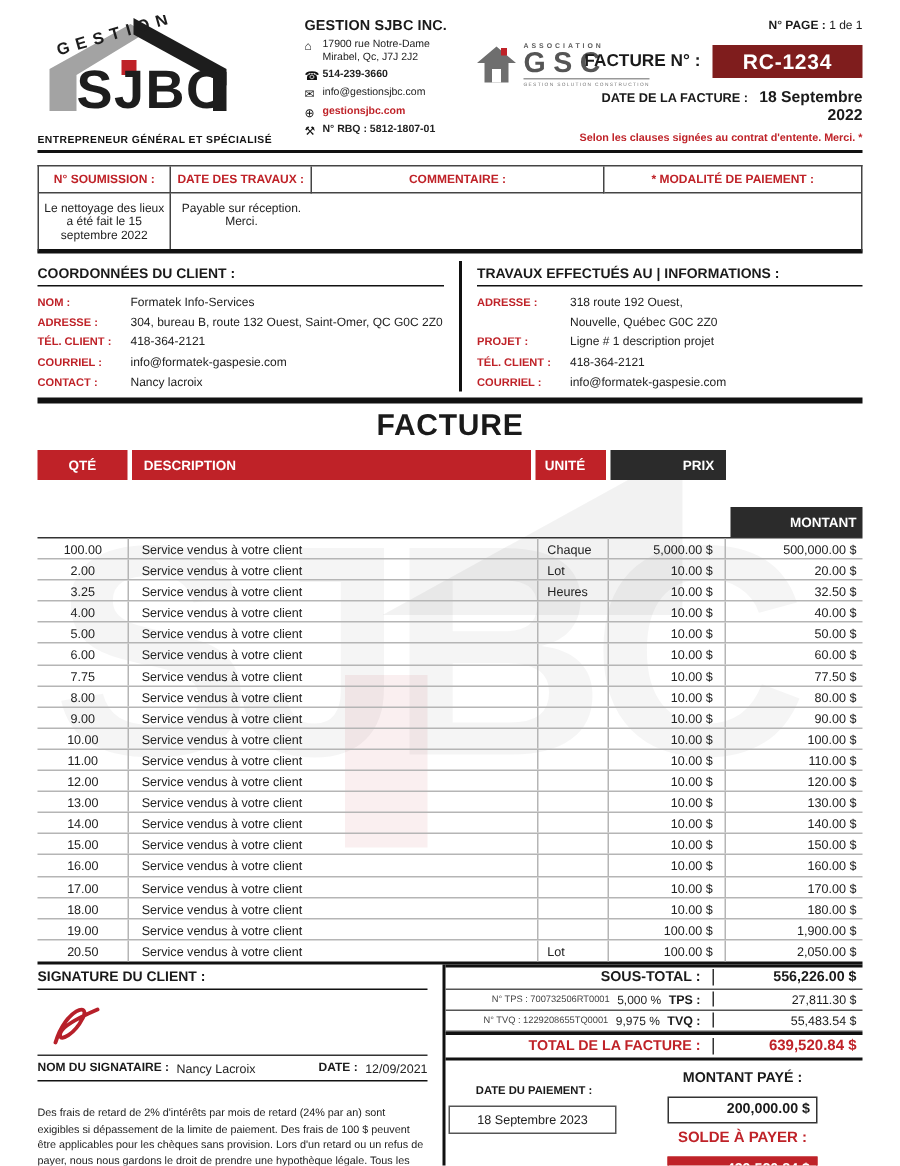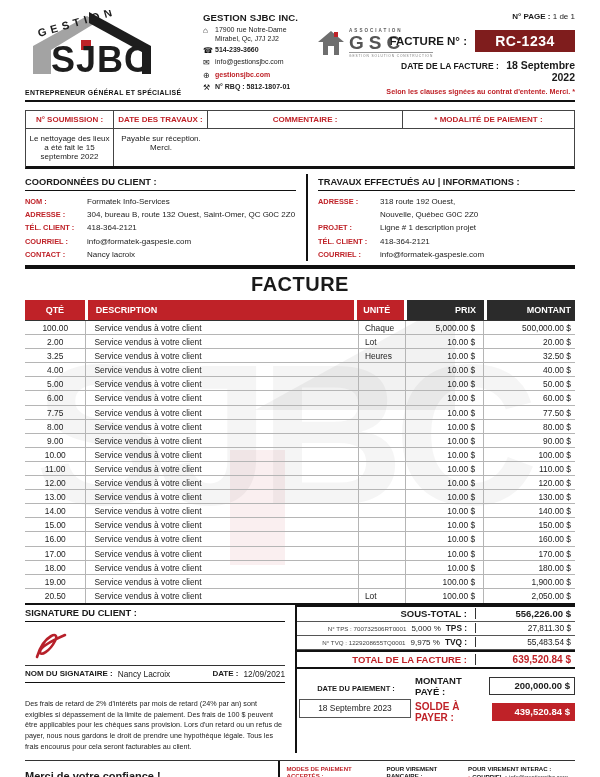--- a/index.html
+++ b/index.html
@@ -60,21 +60,21 @@
   .wm-roof { position:absolute; top:0; left:230px; width:0; height:0; border-left:200px solid transparent;
              border-bottom:110px solid rgba(0,0,0,0.05); z-index:0; }
   .thead { display:flex; gap:3px; position:relative; z-index:1; }
   .th { color:#fff; font-weight:bold; font-size:9px; height:20px; line-height:20px; }
   .th-red { background:#bf2228; } .th-dark { background:#2b2b2b; }
   .c1 { width:62px; text-align:center; }
   .c2 { width:279px; padding-left:8px; }
   .c3 { width:48px; padding-left:6px; }
   .c4 { width:80px; text-align:right; padding-right:8px; }
   .c5 { width:94px; text-align:right; padding-right:4px; }
-  .thead .c2 { width:276px; } .thead .c5 { width:91px; }
+  .thead .c2 { width:276px; } .thead .c5 { width:91px;margin-top:38px; }
   .tbody { border-top:1.5px solid #333; border-bottom:2.5px solid #111; position:relative; z-index:1; }
   .trow { display:flex; height:14.1px; line-height:14px; font-size:8.4px; border-bottom:1px solid #b5b5b5; color:#222; }
   .trow:last-child { border-bottom:none; }
   .tc + .tc { border-left:1px solid #b5b5b5; }
 
   
   .bottom { display:flex; }
   .sig-col { width:272px; border-right:2px solid #111; padding-right:10px; }
   .tot-col { flex:1; }
   .sig-area { height:40px; border-bottom:1px solid #333; display:flex; align-items:center; padding-left:6px; }
@@ -96,21 +96,21 @@
   .tax-rate { font-size:8px; color:#222; }
   .tax-name { font-weight:bold; }
   .row-totfact { height:19px; border-top:2.5px solid #111; border-bottom:2.5px solid #111; }
   .row-totfact .tlabel { color:#bf2228; font-weight:bold; font-size:9.5px; }
   .row-totfact .tvalue { color:#bf2228; font-weight:bold; font-size:10px; }
   .totals-bottom { display:flex; margin-top:6px; }
   .date-block { width:118px; text-align:center; }
   .date-label { font-size:7.5px; font-weight:bold; margin-top:9px; }
   .date-box { border:1.5px solid #555; font-size:8.4px; height:19px; line-height:17px; margin:6px 4px 0 2px; color:#222; }
   .pay-col { flex:1; display:flex; flex-direction:column; gap:4px; }
-  .pay-row { display:flex; align-items:center; justify-content:flex-end; gap:7px; }
+  .pay-row { display:flex; align-items:center; justify-content:flex-end; gap:7px;flex-direction:column; }
   .pay-label { font-weight:bold; font-size:9.5px; }
   .solde-label { color:#bf2228; font-weight:bold; font-size:10px; }
   .pay-value { width:100px; height:18px; line-height:15px; border:1.5px solid #333; text-align:right;
                padding-right:4px; font-weight:bold; font-size:9.5px; }
   .solde-value { background:#bf2228; color:#fff; border-color:#bf2228; }
 
   
   .footer { display:flex; border-top:1px solid #333; margin-top:7px; }
   .f1 { width:272px; border-right:2px solid #111; padding:9px 10px 6px 0; }
   .merci { font-size:11px; font-weight:bold; }

